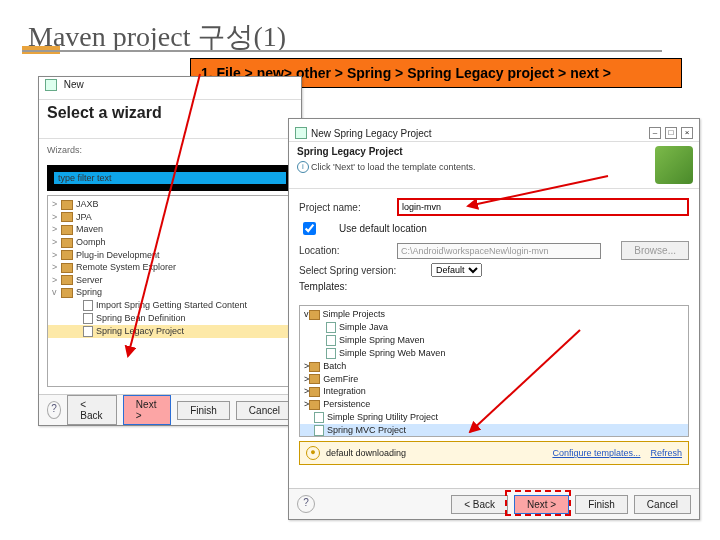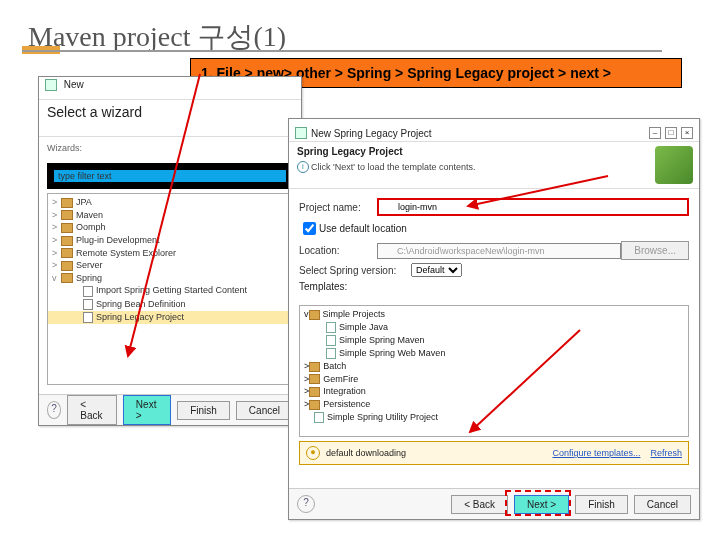--- a/index.html
+++ b/index.html
@@ -8,48 +8,48 @@
 .title-underline{position:absolute;left:22px;top:50px;width:640px;height:2px;background:#999}
 .title-accent{position:absolute;left:22px;top:46px;width:38px;height:8px;background:#e8a33d}
 .callout{position:absolute;background:#f97316;border:1px solid #000;padding:6px 10px;font-family:Arial,sans-serif;font-size:14px;font-weight:bold}
 .callout-1{left:190px;top:58px;width:470px}
 .callout-3{left:606px;top:164px;width:52px;text-align:center;font-size:13px}
 .callout-2{left:564px;top:298px;width:46px;text-align:center;font-size:13px}
 .dialog{position:absolute;background:#fff;border:1px solid #888;box-shadow:1px 1px 2px rgba(0,0,0,.2);font-family:Tahoma,Arial,sans-serif;font-size:10px;color:#222}
 .dlg1{left:38px;top:76px;width:262px;height:348px}
 .dlg1 .titlebar{height:18px;border-bottom:1px solid #ddd;padding:2px 6px;font-size:10px}
 .dlg1 .titlebar .ico{display:inline-block;width:10px;height:10px;border:1px solid #6a8;background:#dfe;margin-right:4px;vertical-align:middle}
-.hdr{padding:4px 8px 2px;font-size:14px;font-weight:normal}
+.hdr{padding:4px 8px 2px;font-size:16px;font-weight:bold}
 .sub{padding:0 8px 6px;font-size:9px;color:#666}
 .filter{margin:4px 8px;border:7px solid #000000;background:#0ea5e9;padding:1px 4px;font-size:9px;color:#333}
 .tree{margin:4px 8px 0;border:1px solid #aaa;height:186px;overflow:hidden;font-size:9px;color:#333;padding:2px 0}
 .tree .row{padding:1px 4px;white-space:nowrap}
 .tree .twist{display:inline-block;width:9px;color:#888}
 .tree .fld{display:inline-block;width:10px;height:8px;background:#d9a54b;border:1px solid #a8762a;margin-right:3px;vertical-align:middle}
 .tree .file{display:inline-block;width:8px;height:9px;background:#fff;border:1px solid #888;margin-right:3px;vertical-align:middle}
 .tree .ind2{padding-left:26px}
 .tree .sel{background:#fde9a8}
 .btnrow{position:absolute;left:0;right:0;bottom:0;border-top:1px solid #ccc;height:30px;display:flex;align-items:center;gap:6px;padding:0 8px;background:#f7f7f7}
 .btn{border:1px solid #999;padding:3px 12px;font-size:10px;background:#f0f0f0}
-.btn.primary{background:#5eead4;border:1px solid #2a6ed6}
+.btn.primary{background:#fca5a5;border:1px solid #2a6ed6}
 .help{width:16px;height:16px;border:1px solid #aaa;border-radius:50%;text-align:center;line-height:14px;font-size:10px;color:#557;margin-right:auto}
 .dlg2{left:288px;top:118px;width:410px;height:400px;z-index:2}
 .dlg2 .titlebar{height:18px;border-bottom:1px solid #ddd;padding:2px 6px;font-size:10px;display:flex;align-items:flex-end}
 .dlg2 .titlebar .ico{display:inline-block;width:10px;height:10px;border:1px solid #6a8;background:#dfe;margin-right:4px}
 .dlg2 .titlebar .winx{margin-left:auto;display:flex;gap:4px}
 .dlg2 .titlebar .winx span{width:10px;height:10px;border:1px solid #888;font-size:8px;line-height:9px;text-align:center}
 .banner{position:relative;height:46px;border-bottom:1px solid #ddd;background:#fff}
 .banner .bico{position:absolute;right:6px;top:4px;width:38px;height:38px;background:linear-gradient(135deg,#7cba4a,#4a8a2a);border-radius:4px}
 .banner .bt{position:absolute;left:8px;top:4px;font-weight:bold;font-size:10px}
 .banner .bs{position:absolute;left:22px;top:20px;font-size:9px;color:#444}
 .banner .info{position:absolute;left:8px;top:19px;width:10px;height:10px;border:1px solid #48a;border-radius:50%;font-size:8px;line-height:10px;text-align:center;color:#48a}
 .form{padding:6px 10px;font-size:10px}
-.form .frow{display:flex;align-items:center;margin:3px 0;gap:0}
+.form .frow{display:flex;align-items:center;margin:3px 0;gap:20px}
 .form .lbl{width:78px;color:#333}
-.form input[type=text]{flex:1;border:1px solid #888;font-size:9px;padding:2px 19px}
+.form input[type=text]{flex:1;border:1px solid #888;font-size:9px;padding:2px 3px}
 .redbox{border:2px solid #d00 !important}
 .grey{color:#999}
 .tmpl{margin:4px 10px 0;border:1px solid #aaa;height:126px;overflow:hidden;font-size:9px;padding:2px 0}
 .tmpl .row{padding:1px 4px;white-space:nowrap}
 .tmpl .ind1{padding-left:14px}
 .tmpl .ind2{padding-left:26px}
 .tmpl .sel{background:#cfe6ff}
 .tmpl .pf{display:inline-block;width:9px;height:8px;background:#d9a54b;border:1px solid #a8762a;margin-right:3px;vertical-align:middle}
 .tmpl .pi{display:inline-block;width:8px;height:9px;background:#fff;border:1px solid #7a9;margin-right:3px;vertical-align:middle}
 .reqdl{margin:4px 10px 0;border:1px solid #c90;background:#fff7df;padding:4px 6px;font-size:9px;display:flex;align-items:center;gap:6px}
@@ -75,20 +75,21 @@
   <div class="dialog dlg1">
     <div class="titlebar">
       <span class="ico"></span>
       <span>New</span>
     </div>
     <div class="hdr">Select a wizard</div>
     <div style="border-top:1px solid #ddd;margin-top:14px"></div>
     <div class="sub" style="margin-top:6px">Wizards:</div>
     <div class="filter">type filter text</div>
     <div class="tree" id="tree1">
+        <div class="row"><span class="twist">&gt;</span><span class="fld"></span>JAXB</div>
         <div class="row"><span class="twist">&gt;</span><span class="fld"></span>JPA</div>
         <div class="row"><span class="twist">&gt;</span><span class="fld"></span>Maven</div>
         <div class="row"><span class="twist">&gt;</span><span class="fld"></span>Oomph</div>
         <div class="row"><span class="twist">&gt;</span><span class="fld"></span>Plug-in Development</div>
         <div class="row"><span class="twist">&gt;</span><span class="fld"></span>Remote System Explorer</div>
         <div class="row"><span class="twist">&gt;</span><span class="fld"></span>Server</div>
         <div class="row"><span class="twist">v</span><span class="fld"></span>Spring</div>
         <div class="row ind2"><span class="twist"></span><span class="file"></span>Import Spring Getting Started Content</div>
         <div class="row ind2"><span class="twist"></span><span class="file"></span>Spring Bean Definition</div>
         <div class="row ind2 sel"><span class="twist"></span><span class="file"></span>Spring Legacy Project</div>
@@ -145,20 +146,21 @@
     <div class="tmpl" id="tmpl">
         <div class="row"><span class="twist">v</span><span class="pf"></span>Simple Projects</div>
         <div class="row ind2"><span class="twist"></span><span class="pi"></span>Simple Java</div>
         <div class="row ind2"><span class="twist"></span><span class="pi"></span>Simple Spring Maven</div>
         <div class="row ind2"><span class="twist"></span><span class="pi"></span>Simple Spring Web Maven</div>
         <div class="row"><span class="twist">&gt;</span><span class="pf"></span>Batch</div>
         <div class="row"><span class="twist">&gt;</span><span class="pf"></span>GemFire</div>
         <div class="row"><span class="twist">&gt;</span><span class="pf"></span>Integration</div>
         <div class="row"><span class="twist">&gt;</span><span class="pf"></span>Persistence</div>
         <div class="row ind1"><span class="twist"></span><span class="pi"></span>Simple Spring Utility Project</div>
+        <div class="row ind1 sel"><span class="twist"></span><span class="pi"></span>Spring MVC Project</div>
       </div>
     <div class="reqdl">
       <span class="warn">●</span>
       <span>default downloading</span>
       <span class="links">
         <span>Configure templates...</span>
         &nbsp;&nbsp;
         <span>Refresh</span>
       </span>
     </div>

